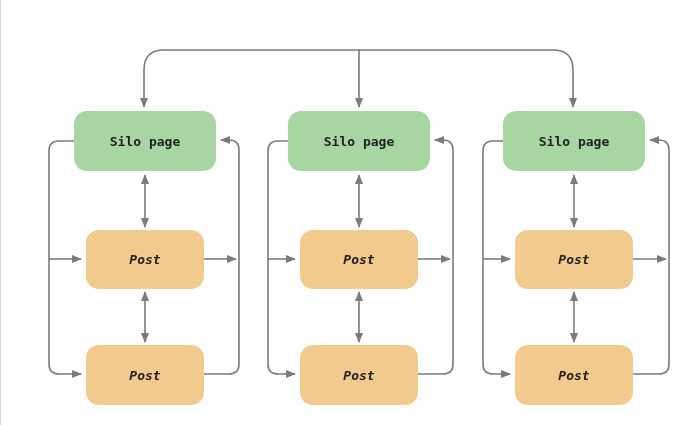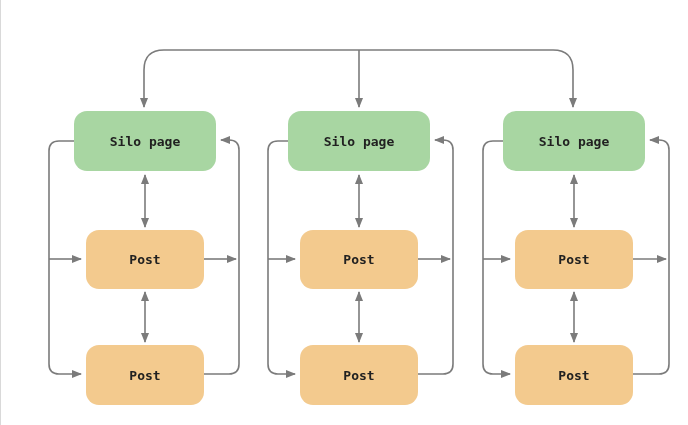--- a/index.html
+++ b/index.html
@@ -42,21 +42,21 @@
     justify-content: center;
     border-radius: 13px;
     font-weight: bold;
     font-size: 13px;
     letter-spacing: 0;
     color: var(--label-text, #222222);
     box-sizing: border-box;
     user-select: none;
   }
   .node.silo { background: var(--silo-fill, #a8d6a2); }
-  .node.post { background: var(--post-fill, #f3ca8e); }
+  .node.post { background: var(--post-fill, #f3ca8e); font-style: italic; }
 </style>
 </head>
 <body>
 
 <div class="canvas">
 
   <svg class="connectors" viewBox="0 0 688 425" xmlns="http://www.w3.org/2000/svg">
     <defs>
       <marker id="arw" viewBox="0 0 10 8" refX="9" refY="4" markerWidth="10" markerHeight="8" markerUnits="userSpaceOnUse" orient="auto">
         <path class="arrowhead" d="M0 0 L10 4 L0 8 Z"></path>

